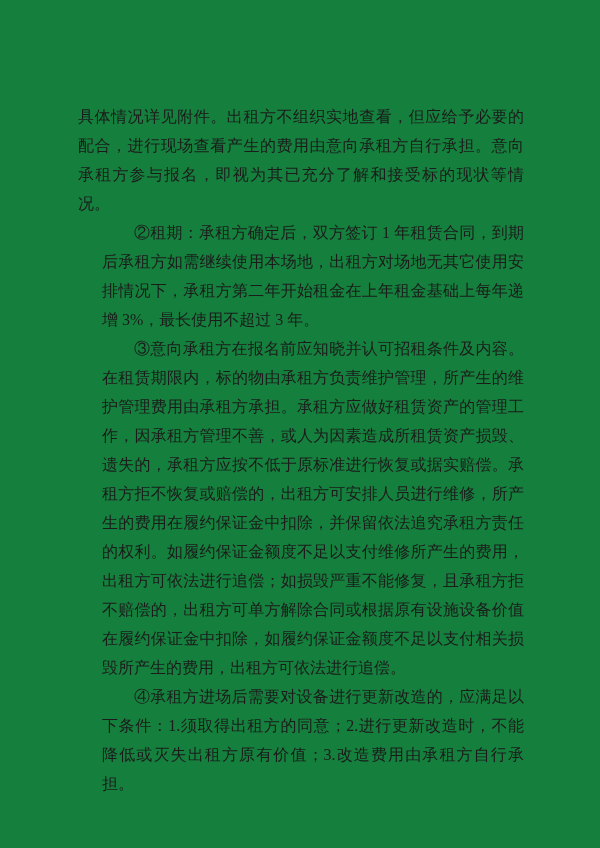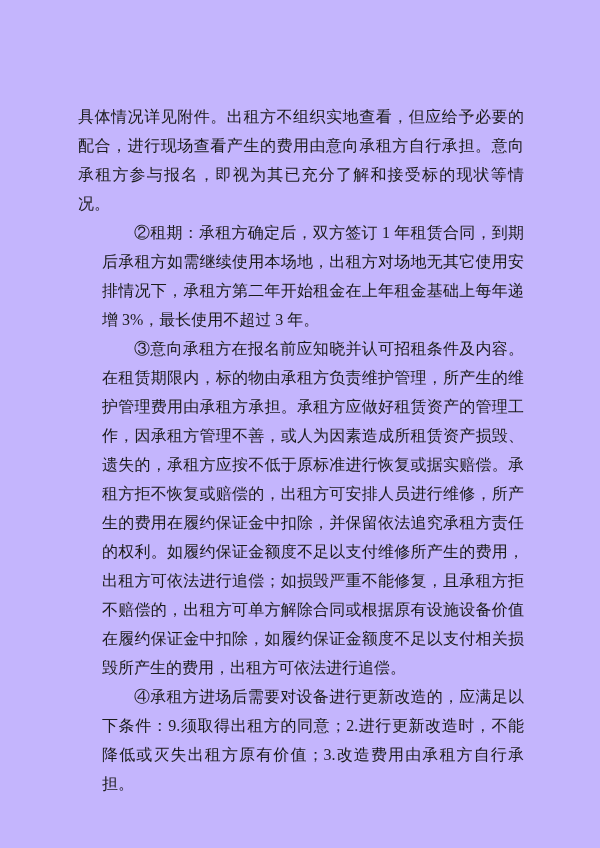--- a/index.html
+++ b/index.html
@@ -4,21 +4,21 @@
 <style>
   html, body {
     margin: 0;
     padding: 0;
     background: #ffffff;
   }
   .doc-page {
     position: relative;
     width: 600px;
     height: 848px;
-    background: #c4b5fd;
+    background: #15803d;
     overflow: hidden;
   }
   .doc-body {
     position: absolute;
     left: 78px;
     top: 102px;
     width: 446px;
     font-family: "Liberation Serif", "DejaVu Serif", serif;
     font-size: 16px;
     line-height: 29px;
@@ -37,15 +37,15 @@
   }
 </style>
 </head>
 <body>
 
 <div class="doc-page">
   <div class="doc-body">
     <p class="para">具体情况详见附件。出租方不组织实地查看，但应给予必要的配合，进行现场查看产生的费用由意向承租方自行承担。意向承租方参与报名，即视为其已充分了解和接受标的现状等情况。</p>
     <p class="para indent">②租期：承租方确定后，双方签订 1 年租赁合同，到期后承租方如需继续使用本场地，出租方对场地无其它使用安排情况下，承租方第二年开始租金在上年租金基础上每年递增 3%，最长使用不超过 3 年。</p>
     <p class="para indent">③意向承租方在报名前应知晓并认可招租条件及内容。在租赁期限内，标的物由承租方负责维护管理，所产生的维护管理费用由承租方承担。承租方应做好租赁资产的管理工作，因承租方管理不善，或人为因素造成所租赁资产损毁、遗失的，承租方应按不低于原标准进行恢复或据实赔偿。承租方拒不恢复或赔偿的，出租方可安排人员进行维修，所产生的费用在履约保证金中扣除，并保留依法追究承租方责任的权利。如履约保证金额度不足以支付维修所产生的费用，出租方可依法进行追偿；如损毁严重不能修复，且承租方拒不赔偿的，出租方可单方解除合同或根据原有设施设备价值在履约保证金中扣除，如履约保证金额度不足以支付相关损毁所产生的费用，出租方可依法进行追偿。</p>
-    <p class="para indent">④承租方进场后需要对设备进行更新改造的，应满足以下条件：9.须取得出租方的同意；2.进行更新改造时，不能降低或灭失出租方原有价值；3.改造费用由承租方自行承担。</p>
+    <p class="para indent">④承租方进场后需要对设备进行更新改造的，应满足以下条件：1.须取得出租方的同意；2.进行更新改造时，不能降低或灭失出租方原有价值；3.改造费用由承租方自行承担。</p>
   </div>
 </div>
 
 </body></html>

